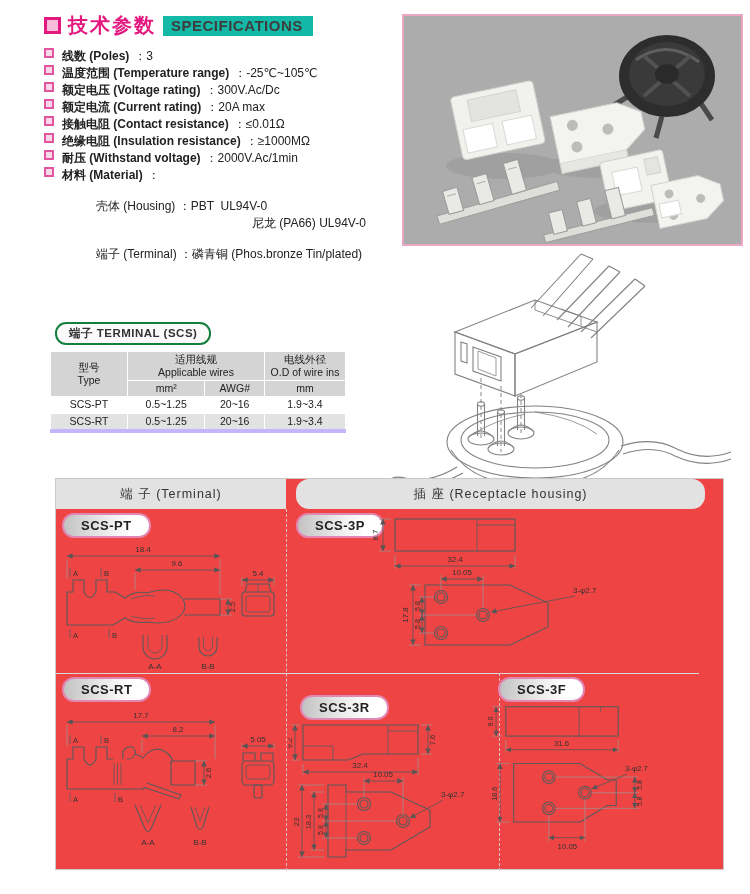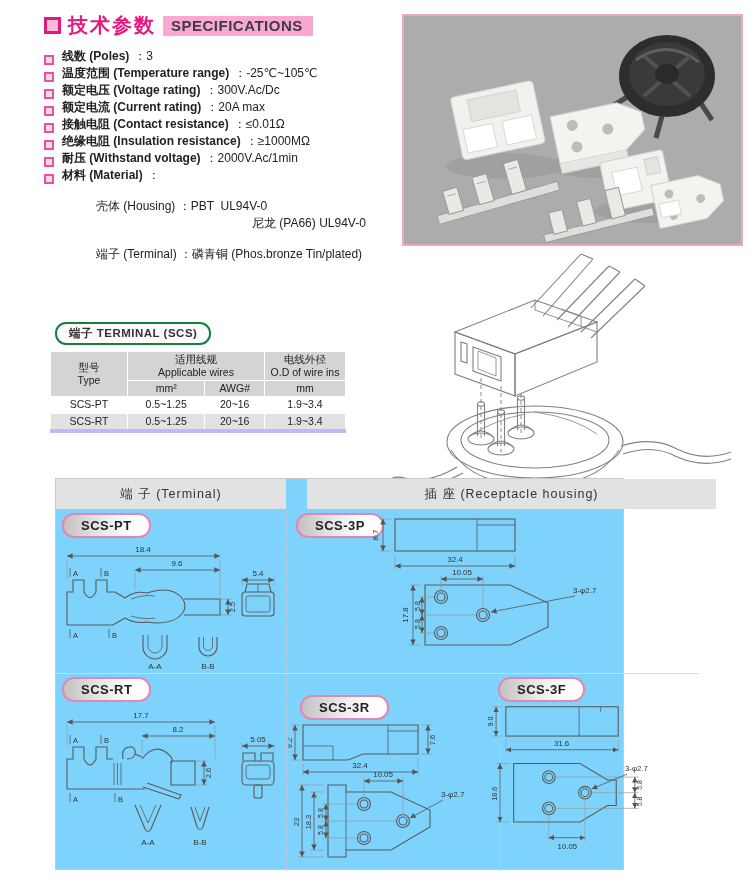--- a/index.html
+++ b/index.html
@@ -4,42 +4,42 @@
 <style>
   html,body{margin:0;padding:0;}
   body{width:750px;height:894px;background:#ffffff;position:relative;overflow:hidden;
        font-family:"Liberation Sans","DejaVu Sans",sans-serif;color:#1d1d1d;}
   .abs{position:absolute;}
   
   #specs{left:44px;top:12px;width:356px;}
   .spec-title{display:flex;align-items:center;margin-bottom:9px;}
   .title-sq{width:11px;height:11px;border:3px solid #e3197f;background:#f6bcd9;margin-right:7px;}
   .title-cn{color:#e3197f;font-size:20px;font-weight:bold;letter-spacing:2px;}
-  .title-en{background:#f9a8d4;color:#3d3d3d;font-size:15px;font-weight:bold;
+  .title-en{background:#14b8a6;color:#3d3d3d;font-size:15px;font-weight:bold;
             padding:1px 10px 2px 8px;margin-left:7px;letter-spacing:0.5px;}
-  .spec-item{display:flex;align-items:flex-end;height:17px;font-size:12px;}
+  .spec-item{display:flex;align-items:flex-start;height:17px;font-size:12px;}
   .spec-sq{flex:0 0 auto;width:6px;height:6px;border:2px solid #e0559d;background:#f8d7e8;margin-right:8px;}
   .spec-label{font-weight:bold;color:#222;white-space:pre;}
   .spec-value{margin-left:5px;color:#222;white-space:pre;}
   .mat-line{height:17px;font-size:12px;color:#222;white-space:pre;}
   .mat-indent1{padding-left:52px;margin-top:14px;}
   .mat-indent2{padding-left:208px;}
   
   #photo{left:402px;top:14px;width:341px;height:232px;border:2px solid #eba7c3;box-sizing:border-box;background:#acacac;}
   
   #terminal-badge{left:55px;top:322px;border:2px solid #15803d;border-radius:11px;background:#fdfafb;
                   font-size:11.5px;font-weight:bold;color:#333;padding:2px 12px;letter-spacing:0.5px;}
   #terminal-table{left:50px;top:351px;width:296px;border-collapse:collapse;font-size:10.5px;color:#222;}
   #terminal-table th,#terminal-table td{border:1px solid #ffffff;text-align:center;padding:1px 2px;font-weight:normal;line-height:1.25;}
   #terminal-table th{background:#d4d4d4;}
   #terminal-table tr.row-a td{background:#ffffff;}
   #terminal-table tr.row-b td{background:#e2e2e2;}
   #terminal-table{border-bottom:4px solid #c4b5fd;}
   
-  #panel{left:55px;top:478px;width:569px;height:392px;border:1px solid #c9c9c9;box-sizing:border-box;background:#7dd3fc;}
+  #panel{left:55px;top:478px;width:669px;height:392px;border:1px solid #c9c9c9;box-sizing:border-box;background:#ef4444;}
   .panel-head{position:absolute;top:0;height:30px;background:#e2e2e2;display:flex;align-items:center;
               justify-content:center;font-size:12.5px;color:#333;letter-spacing:1px;}
   .v-divider{position:absolute;width:0;border-left:1px dashed #ddc0ce;}
   .h-divider{position:absolute;height:0;border-top:1px solid #d9d9d9;}
   .cell{position:absolute;}
   .pill{position:absolute;left:6px;top:4px;height:21px;line-height:21px;border:2px solid #e287b2;border-radius:12px;
         background:linear-gradient(90deg,#c2c2c2 0%,#e9e9e9 45%,#ffffff 78%);
         padding:0 17px;font-size:13px;font-weight:bold;color:#222;letter-spacing:0.5px;}
   svg text{fill:#333;font-family:"Liberation Sans","DejaVu Sans",sans-serif;}
   .dim{stroke:#555;stroke-width:0.8;}
@@ -273,21 +273,21 @@
   <g class="ill">
     <path d="M236,200 Q268,190 292,203 Q318,216 346,206"></path>
     <path d="M238,208 Q268,198 290,210 Q318,223 346,213"></path>
     <path d="M72,221 Q44,238 20,232 Q8,229 2,236"></path>
     <path d="M78,227 Q46,244 20,239 Q10,236 4,243"></path>
   </g>
 </svg>
 
 <div class="abs" id="panel">
   <div class="panel-head" style="left:0;width:230px;">端 子 (Terminal)</div>
-  <div class="panel-head" style="left:251px;width:409px;">插 座 (Receptacle housing)</div>
+  <div class="panel-head" style="left:240px;width:409px;border-radius:13px;">插 座 (Receptacle housing)</div>
   <div class="v-divider" style="left:230px;top:30px;height:362px;"></div>
   <div class="v-divider" style="left:443px;top:194px;height:198px;"></div>
   <div class="h-divider" style="left:0;top:194px;width:643px;"></div>
 
   <div class="cell" style="left:0;top:30px;width:230px;height:164px;">
     <div class="pill">SCS-PT</div>
     <svg style="position:absolute;left:1px;top:26px;" width="228" height="138" viewBox="0 0 228 138">
       <defs>
           <marker id="arPT" markerWidth="7" markerHeight="7" refX="7" refY="3.5" orient="auto-start-reverse">
             <path d="M0,0 L7,3.5 L0,7 Z" fill="#555"></path>

